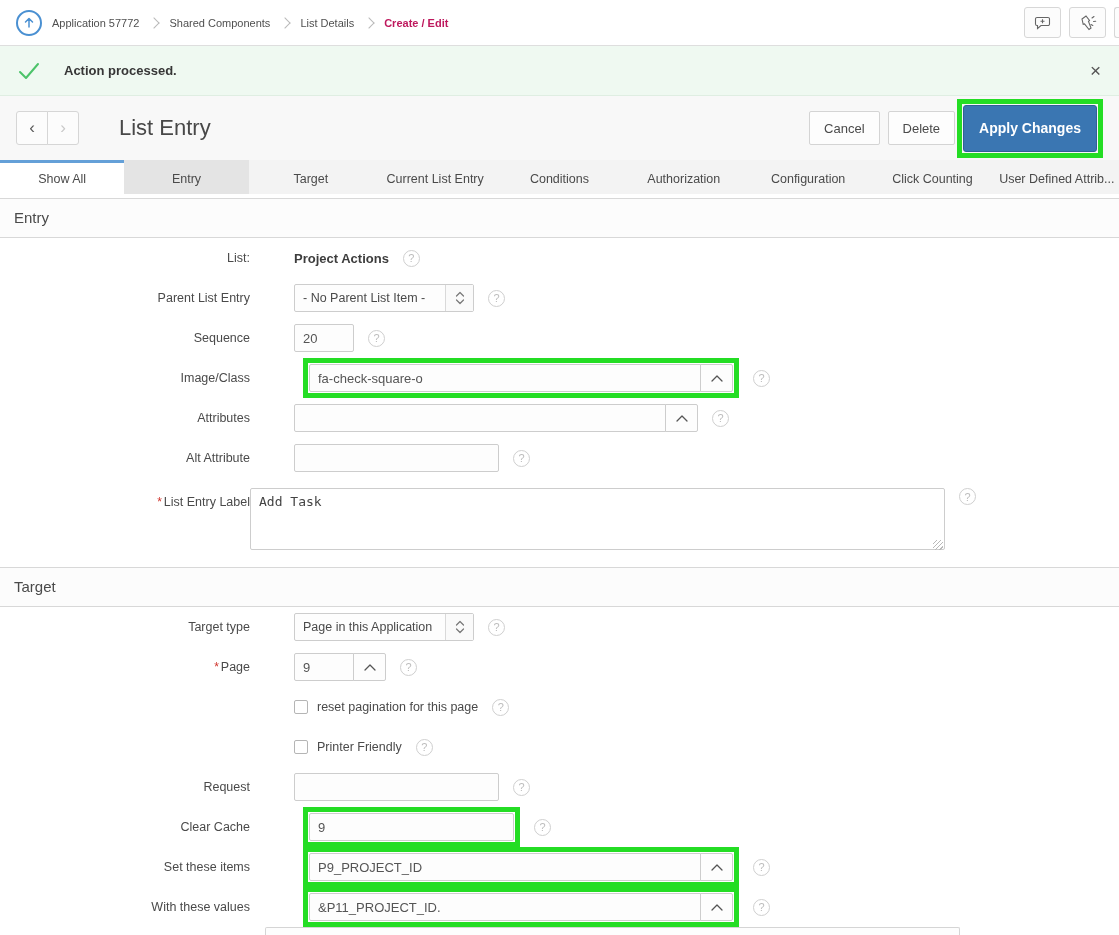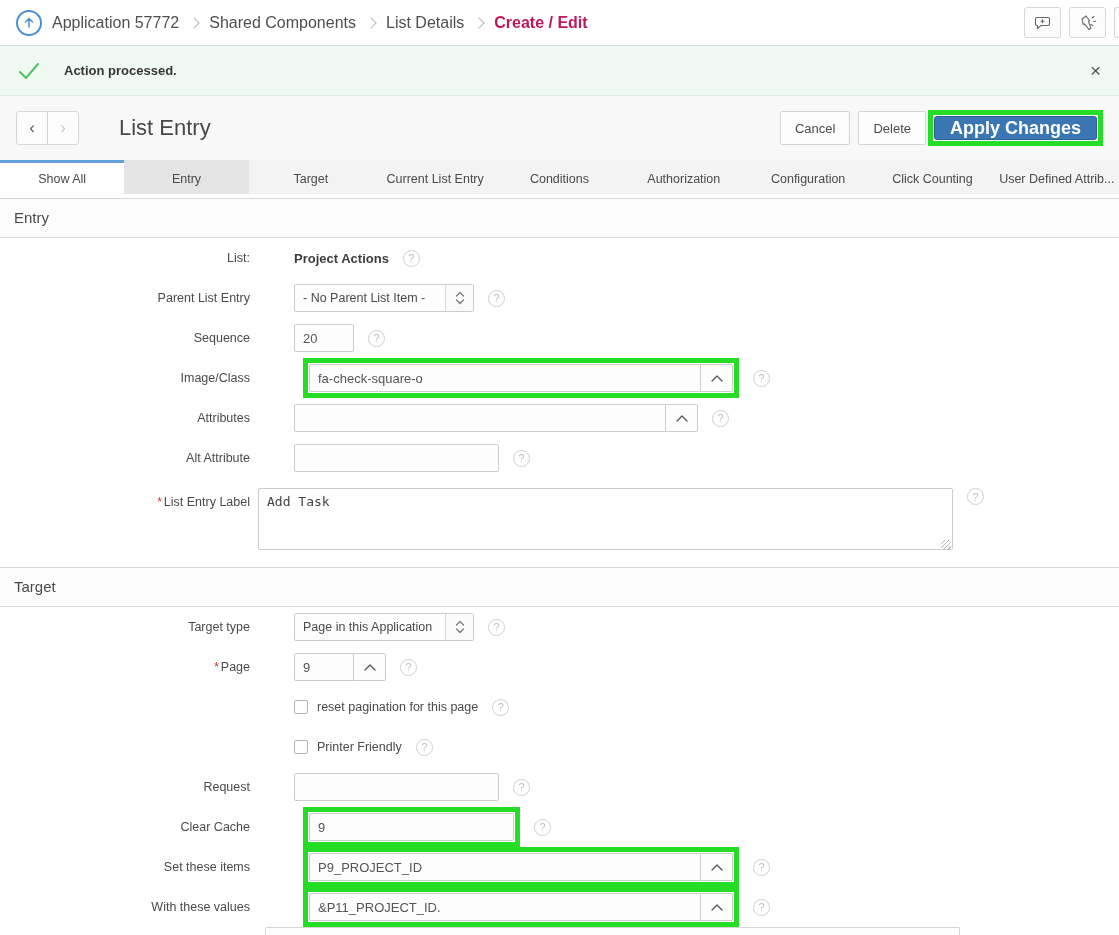--- a/index.html
+++ b/index.html
@@ -8,21 +8,21 @@
     width:1119px; height:935px; overflow:hidden; background:#fff;
     font-family:"Liberation Sans","DejaVu Sans",sans-serif; font-size:13px; color:#4a4a4a;
     position:relative; margin:0 auto;
   }
 
   
   .topbar { height:46px; background:#fff; border-bottom:1px solid #dedede;
             display:flex; align-items:center; padding:0 10px; }
   .crumb-home { width:26px; height:26px; border:2px solid #4a90d2; border-radius:50%;
                 display:flex; align-items:center; justify-content:center; margin:0 10px 0 6px; flex:none;}
-  .crumb { font-size:16px; color:#4f4f4f; white-space:nowrap; }
+  .crumb { font-size:11px; color:#4f4f4f; white-space:nowrap; }
   .crumb.last { font-weight:bold; color:#be185d; }
   .crumb-sep { width:8px; height:8px; border-top:1px solid #b9b9b9; border-right:1px solid #b9b9b9;
                transform:rotate(45deg); margin:0 11px; flex:none; }
   .topbar-actions { margin-left:auto; display:flex; align-items:center; }
   .icon-btn { width:37px; height:31px; background:#fcfcfc; border:1px solid #d7d7d7; border-radius:3px;
               display:flex; align-items:center; justify-content:center; margin-left:8px; cursor:pointer; }
   .btn-sliver { width:6px; height:31px; background:#fcfcfc; border:1px solid #d7d7d7; border-right:none;
                 border-radius:3px 0 0 3px; margin-left:8px; margin-right:-11px; }
 
   
@@ -37,22 +37,22 @@
   .nav-pair { display:flex; }
   .nav-btn { width:32px; height:34px; background:#fcfcfc; border:1px solid #d6d6d6;
              display:flex; align-items:center; justify-content:center; font-size:17px; cursor:pointer;
              font-family:inherit; }
   .nav-btn.prev { border-radius:3px 0 0 3px; color:#5a5a5a; }
   .nav-btn.next { border-radius:0 3px 3px 0; margin-left:-1px; color:#c9c9c9; }
   .page-title { font-size:22px; color:#484848; margin-left:40px; font-weight:400; }
   .header-actions { margin-left:auto; display:flex; align-items:center; }
   .btn { height:34px; padding:0 14px; background:#fdfdfd; border:1px solid #d4d4d4; border-radius:2px;
          font-size:13px; color:#4a4a4a; cursor:pointer; margin-left:8px; font-family:Liberation Sans, sans-serif; }
-  .btn-primary { height:24px; padding:0 15px; background:#3a76b2; border:1px solid #315f96; border-radius:3px;
-                 font-size:18px; color:#fff; font-weight:bold; cursor:pointer; font-family:inherit; }
+  .btn-primary { height:47px; padding:0 15px; background:#3a76b2; border:1px solid #315f96; border-radius:3px;
+                 font-size:14px; color:#fff; font-weight:bold; cursor:pointer; font-family:inherit; }
   .hl { border:5px solid #24dd24; padding:1px; display:inline-flex; align-items:center; }
   .hl-apply { margin-left:2px; }
 
   
   .tabs { display:flex; height:34px; background:#f3f3f3; }
   .tab { flex:1; display:flex; align-items:center; justify-content:center; font-size:12.5px;
          color:#4a4a4a; cursor:pointer; border-top:3px solid transparent; white-space:nowrap;
          overflow:hidden; }
   .tab.active { background:#fff; border-top:3px solid #64a0d8; }
   .tab.hot { background:#e4e4e4; }
@@ -78,21 +78,21 @@
          display:inline-flex; align-items:center; cursor:pointer; }
   .sel-text { flex:1; padding:0 8px; font-size:12.5px; color:#4a4a4a; white-space:nowrap; overflow:hidden; }
   .sel-stepper { width:28px; align-self:stretch; border-left:1px solid #d9d9d9; background:#fafafa;
                  display:flex; flex-direction:column; align-items:center; justify-content:center; }
   .help { width:17px; height:17px; border-radius:50%; border:1px solid #cfcfcf; color:#bdbdbd;
           font-size:11px; display:flex; align-items:center; justify-content:center;
           margin-left:14px; background:#fff; flex:none; }
   .cb { width:14px; height:14px; border:1px solid #b5b5b5; border-radius:2px; background:#fff;
         flex:none; cursor:pointer; }
   .cb-label { margin-left:9px; font-size:12.5px; color:#4a4a4a; }
-  .ta-row { align-items:flex-start; height:auto; margin:10px 0 14px; display:flex;gap:8px; }
+  .ta-row { align-items:flex-start; height:auto; margin:10px 0 14px; display:flex; }
   .ta-row .row-label { padding-top:7px; }
   .ta-wrap { position:relative; display:inline-block; }
   textarea.ta { width:695px; height:62px; border:1px solid #cdcdcd; border-radius:2px; background:#fff;
                 font-family:"DejaVu Sans Mono","Liberation Mono",monospace; font-size:13px; color:#444;
                 padding:5px 8px; resize:none; }
   .grip { position:absolute; right:2px; bottom:3px; width:10px; height:10px;
           background:repeating-linear-gradient(-45deg, transparent 0 2px, #b9b9b9 2px 3px); }
   .partial-input { width:695px; height:8px; margin-left:265px; border:1px solid #d5d5d5; border-bottom:none;
                    border-radius:2px 2px 0 0; background:#fdfdfd; }
 

